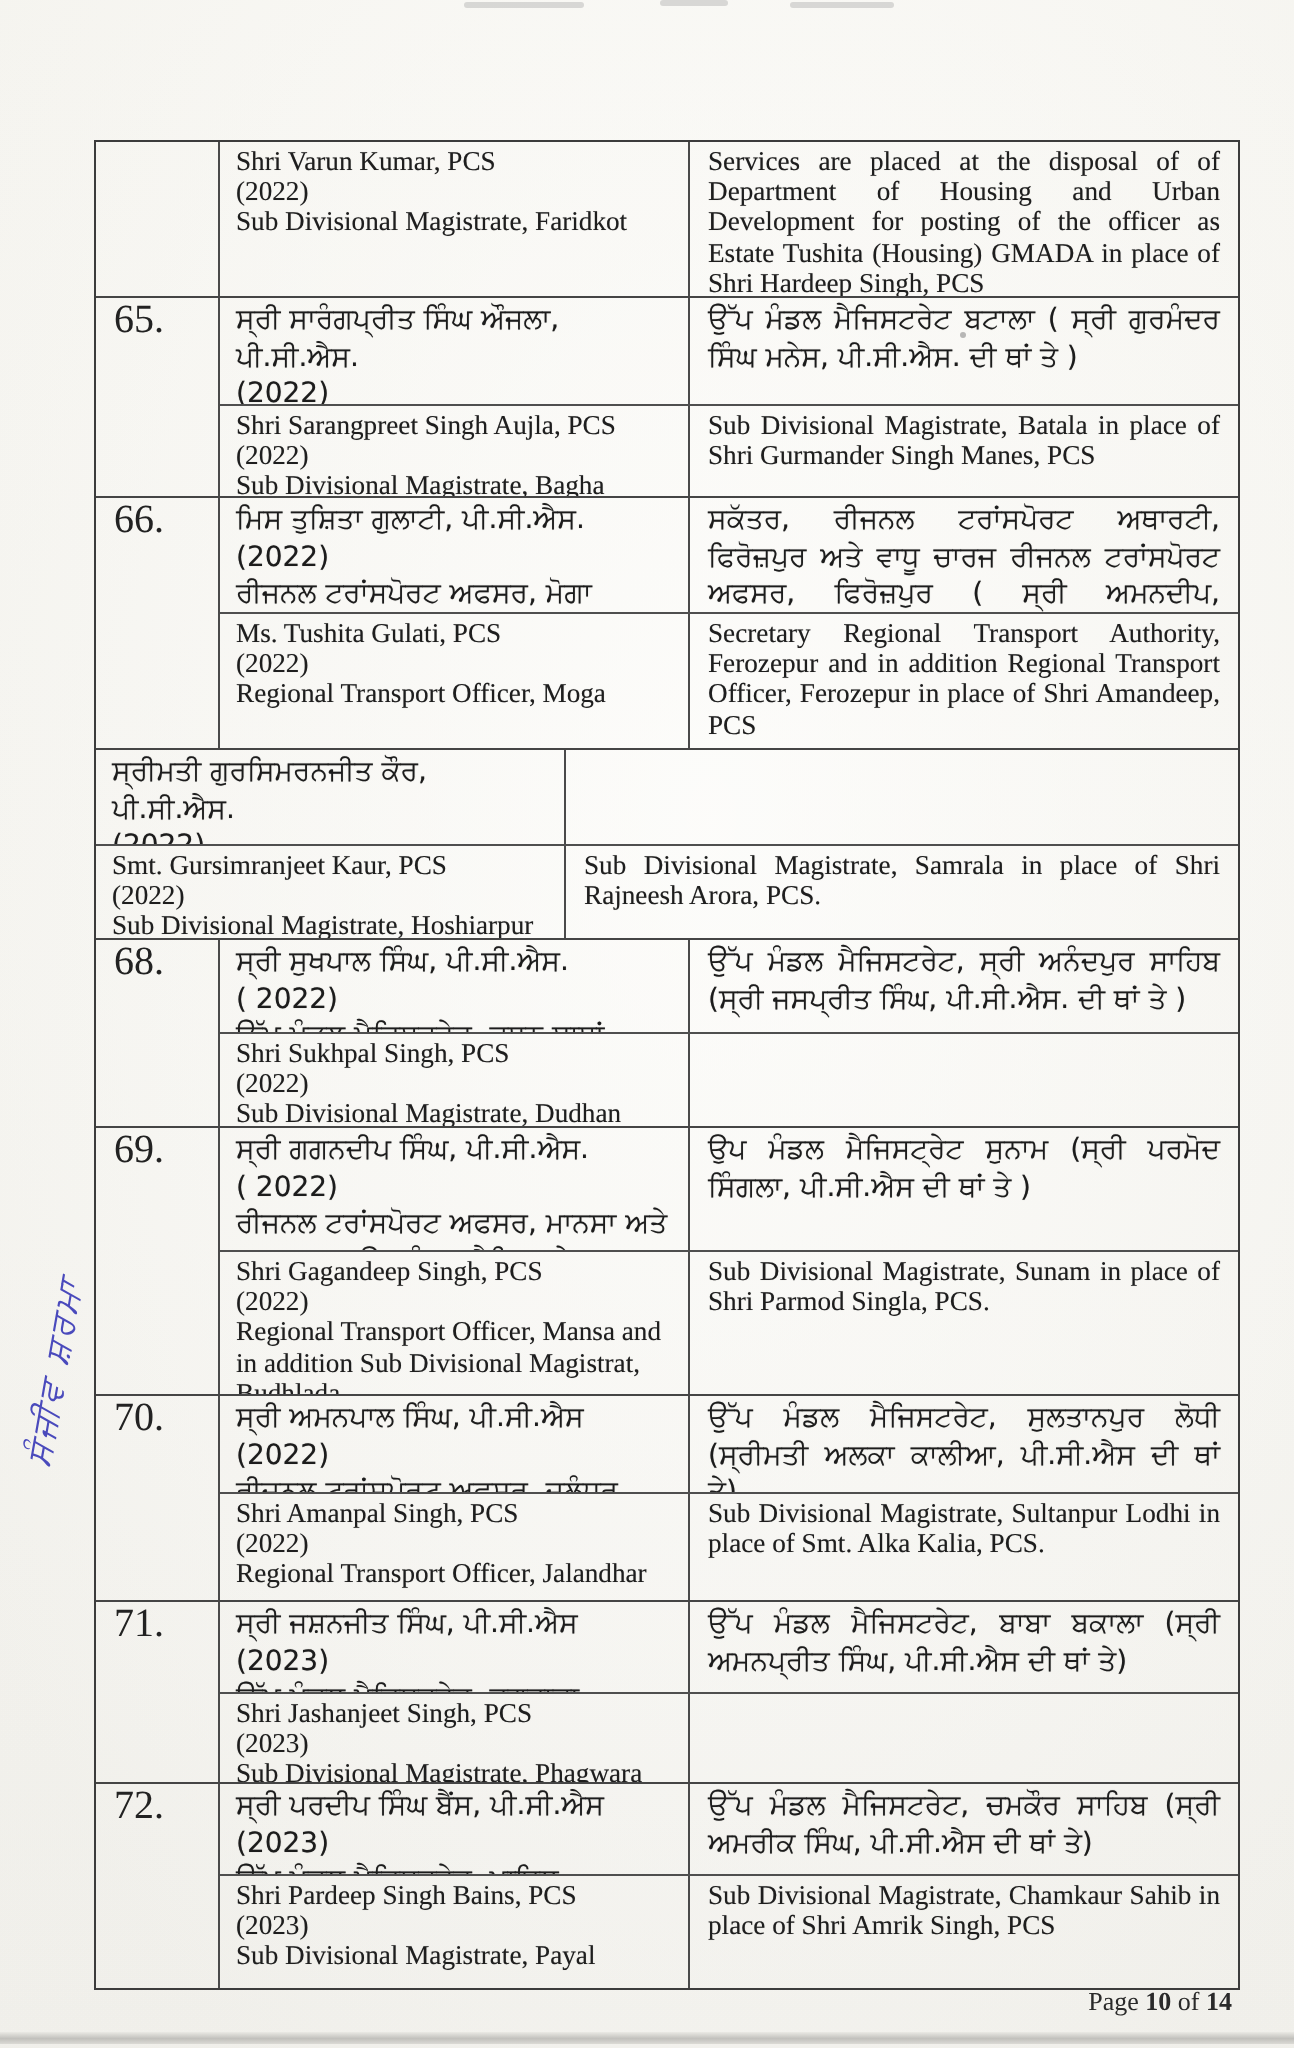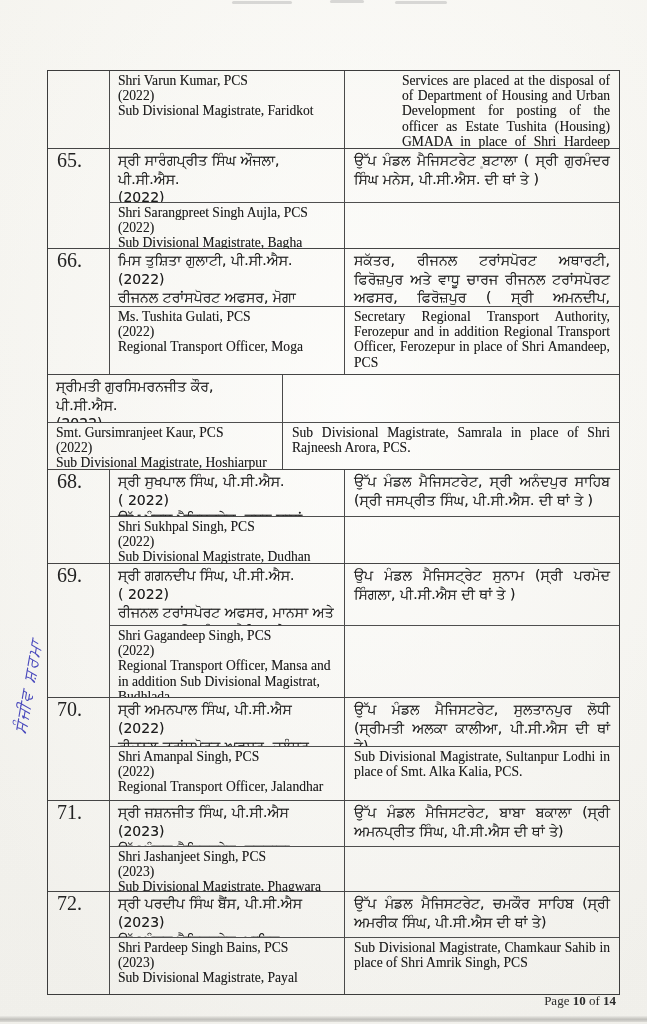--- a/index.html
+++ b/index.html
@@ -27,21 +27,21 @@
   .serial-cell{
     width:62px;box-sizing:border-box;flex:none;
     border-right:1.2px solid #4a4a4a;
     padding:3px 4px 0 9px;
     font-size:20px;line-height:17px;
   }
   .entry-body{flex:1;min-width:0;display:flex;flex-direction:column;}
   .sub-row{display:flex;overflow:hidden;box-sizing:border-box;}
   .sub-row.pa{height:var(--pa,52px);}
   .sub-row.en{height:var(--en,48px);border-top:1.15px solid #4f4f4f;}
-  .entry.continuation .sub-row.en{border-top:none;height:var(--en);gap:48px;}
+  .entry.continuation .sub-row.en{border-top:none;height:var(--en);}
   .cell{box-sizing:border-box;overflow:hidden;}
   .cell.desc{
     width:235px;flex:none;border-right:1.2px solid #4a4a4a;
     padding:2px 6px 1px 8px;
   }
   .cell.order{flex:1;min-width:0;padding:2px 9px 1px 9px;}
   .pa-text{
     font-family:"DejaVu Sans", sans-serif;
     font-size:14px;line-height:18.5px;
     white-space:pre-line;color:#1c1c1c;
@@ -113,20 +113,21 @@
         <div class="sub-row pa" style="--pa:53px;">
           <div class="cell desc pa-text">ਸ੍ਰੀ ਸਾਰੰਗਪ੍ਰੀਤ ਸਿੰਘ ਔਜਲਾ, ਪੀ.ਸੀ.ਐਸ.
 (2022)
 ਉੱਪ ਮੰਡਲ ਮੈਜਿਸਟਰੇਟ, ਬਾਘਾ ਪੁਰਾਣਾ</div>
           <div class="cell order pa-text">ਉੱਪ ਮੰਡਲ ਮੈਜਿਸਟਰੇਟ ਬਟਾਲਾ ( ਸ੍ਰੀ ਗੁਰਮੰਦਰ ਸਿੰਘ ਮਨੇਸ, ਪੀ.ਸੀ.ਐਸ. ਦੀ ਥਾਂ ਤੇ )</div>
         </div>
         <div class="sub-row en" style="--en:46px;">
           <div class="cell desc en-text">Shri Sarangpreet Singh Aujla, PCS
 (2022)
 Sub Divisional Magistrate, Bagha Purana</div>
+          <div class="cell order en-text">Sub Divisional Magistrate, Batala in place of Shri Gurmander Singh Manes, PCS</div>
         </div>
       </div>
     </div>
 
     <div class="entry">
       <div class="serial-cell">66.</div>
       <div class="entry-body">
         <div class="sub-row pa" style="--pa:57px;">
           <div class="cell desc pa-text">ਮਿਸ ਤੁਸ਼ਿਤਾ ਗੁਲਾਟੀ, ਪੀ.ਸੀ.ਐਸ.
 (2022)
@@ -181,20 +182,21 @@
         <div class="sub-row pa" style="--pa:61px;">
           <div class="cell desc pa-text">ਸ੍ਰੀ ਗਗਨਦੀਪ ਸਿੰਘ, ਪੀ.ਸੀ.ਐਸ.
 ( 2022)
 ਰੀਜਨਲ ਟਰਾਂਸਪੋਰਟ ਅਫਸਰ, ਮਾਨਸਾ ਅਤੇ ਵਾਧੂ ਚਾਰਜ ਉਪ ਮੰਡਲ ਮੈਜਿਸਟ੍ਰੇਟ, ਬੁਢਲਾਡਾ</div>
           <div class="cell order pa-text">ਉਪ ਮੰਡਲ ਮੈਜਿਸਟ੍ਰੇਟ ਸੁਨਾਮ (ਸ੍ਰੀ ਪਰਮੋਦ ਸਿੰਗਲਾ, ਪੀ.ਸੀ.ਐਸ ਦੀ ਥਾਂ ਤੇ )</div>
         </div>
         <div class="sub-row en" style="--en:72px;">
           <div class="cell desc en-text">Shri Gagandeep Singh, PCS
 (2022)
 Regional Transport Officer, Mansa and in addition Sub Divisional Magistrat, Budhlada</div>
+          <div class="cell order en-text">Sub Divisional Magistrate, Sunam in place of Shri Parmod Singla, PCS.</div>
         </div>
       </div>
     </div>
 
     <div class="entry">
       <div class="serial-cell">70.</div>
       <div class="entry-body">
         <div class="sub-row pa" style="--pa:48px;">
           <div class="cell desc pa-text">ਸ੍ਰੀ ਅਮਨਪਾਲ ਸਿੰਘ, ਪੀ.ਸੀ.ਐਸ
 (2022)

